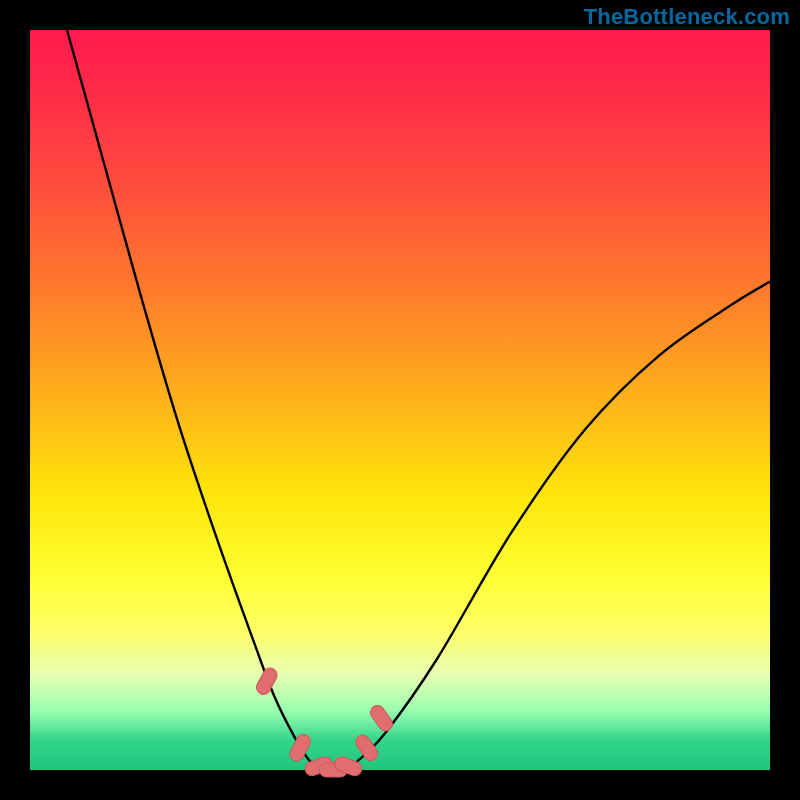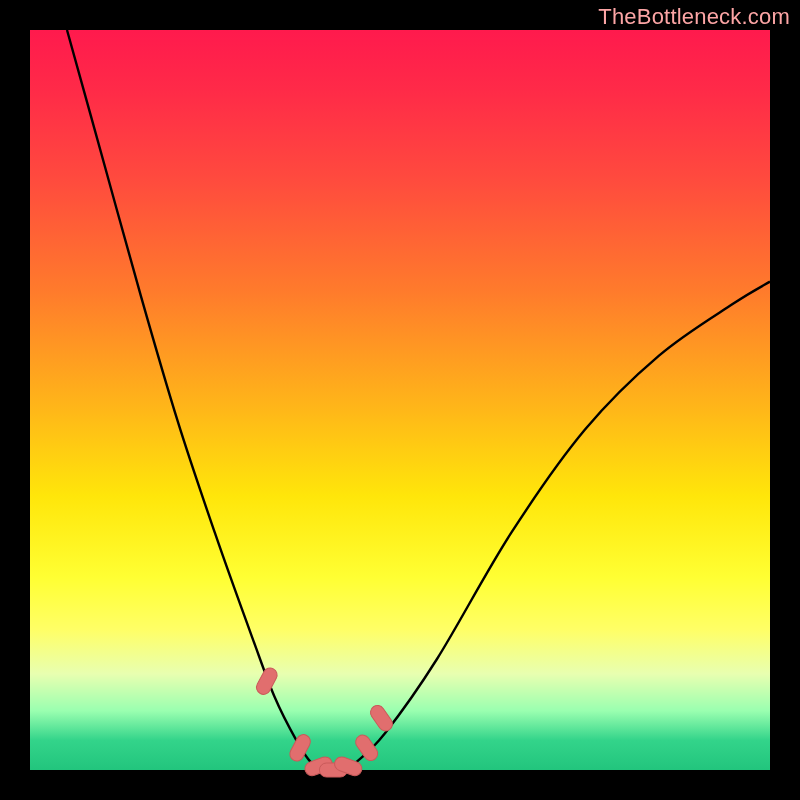--- a/index.html
+++ b/index.html
@@ -37,23 +37,23 @@
       #e8ffb0 87%,
       #9affb0 92%,
       #33d48a 96%,
       #22c57d 100%
     );
   }
   .watermark {
     position: absolute;
     top: 4px;
     right: 10px;
-    color: #fca5a5;
+    color: #0369a1;
     font-size: 22px;
-    font-weight: 400;
+    font-weight: 700;
     letter-spacing: 0.2px;
     user-select: none;
     text-align: center;
   }
   svg.curve {
     position: absolute;
     left: 0;
     top: 0;
     width: 740px;
     height: 740px;

